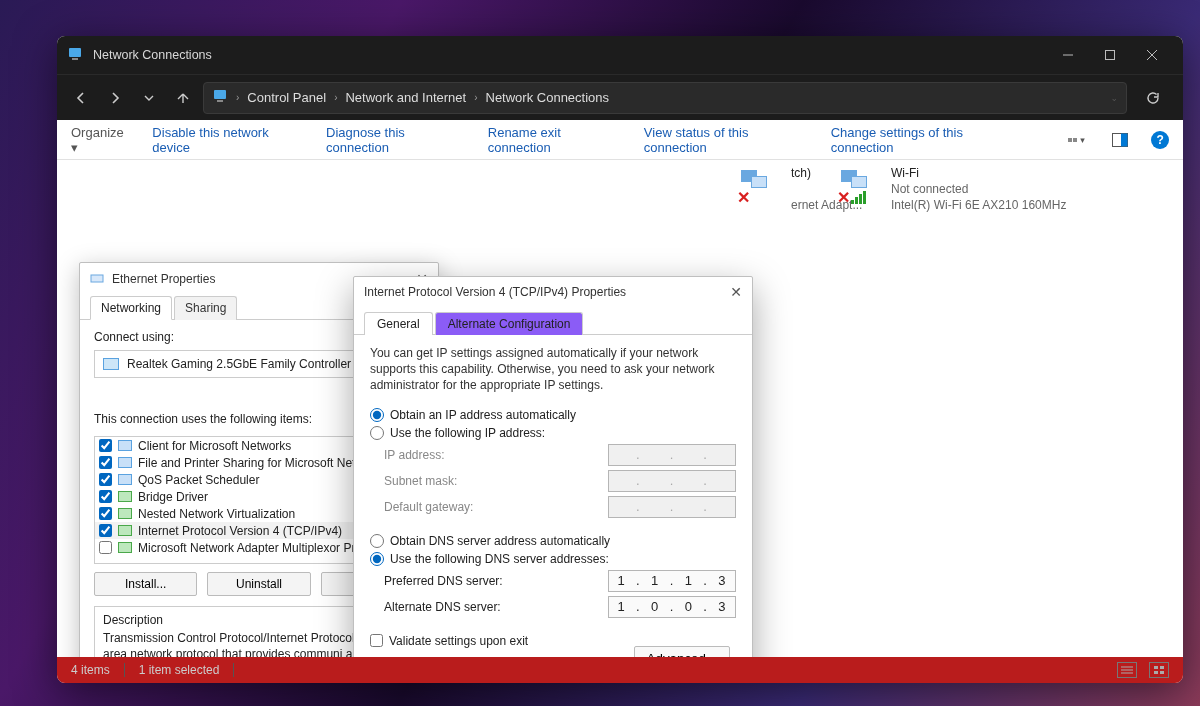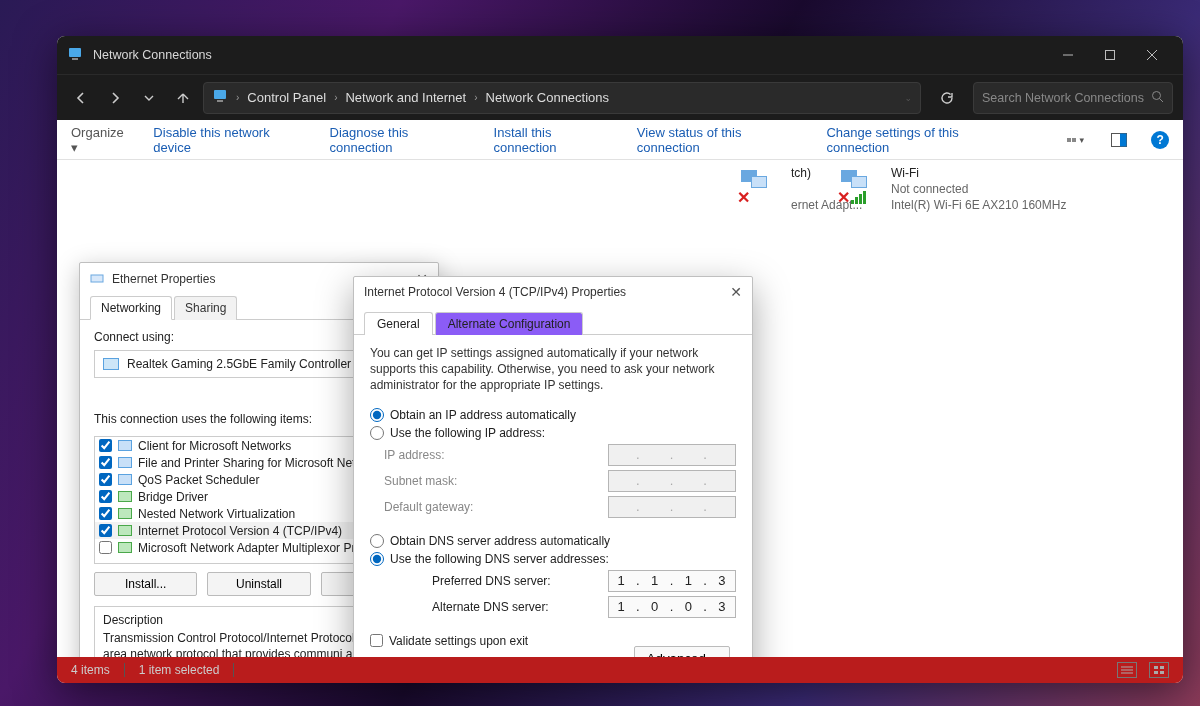--- a/index.html
+++ b/index.html
@@ -176,21 +176,21 @@
 .ipv4 .body { padding: 10px 16px; }
 .ipv4 .blurb { color:#333; line-height:1.35; margin-bottom:14px; }
 .ipv4 .radio-row {
   display:flex; align-items:center; gap:6px; margin:4px 0;
 }
 .ipv4 .radio-row input[type=radio]{ width:14px; height:14px; accent-color:#0067c0;}
 .ipv4 .fieldrow {
   display:flex; align-items:center; margin:4px 0 4px 14px;
 }
 .ipv4 .fieldrow label { flex:1; color:#888; }
-.ipv4 .fieldrow.enabled label { color:#222;margin-left:48px; }
+.ipv4 .fieldrow.enabled label { color:#222; }
 .ipv4 .ip-input {
   width: 128px; height: 22px; border:1px solid #b5b5b5; background:#fafafa;
   display:flex; align-items:center; justify-content:space-evenly;
   font-family:"Consolas","Courier New",monospace; font-size:13px; color:#222;
   letter-spacing:1px;
 }
 .ipv4 .ip-input.disabled { background:#f0f0f0; color:#bbb; }
 .ipv4 .ip-input .dot { color:#222; padding:0 2px;}
 .ipv4 .ip-input.disabled .dot { color:#aaa;}
 .ipv4 .group2 { margin-top:16px; }
@@ -272,36 +272,27 @@
       <span class="crumb">Network Connections</span>
       <span class="spacer"></span>
       <span class="chevsmall">⌄</span>
     </div>
     <div class="reloadbtn">
       <svg width="14" height="14">
           <path d="M12 7a5 5 0 1 1-1.46-3.54" stroke="#ccc" fill="none" stroke-width="1.4"></path>
           <path d="M12 2v4h-4" stroke="#ccc" fill="none" stroke-width="1.4"></path>
         </svg>
     </div>
-    <div class="searchbar">
-      <input placeholder="Search Network Connections" style="">
-      <span>
-        <svg width="13" height="13">
-            <circle cx="5.5" cy="5.5" r="4" stroke="#888" fill="none"></circle>
-            <line x1="8.5" y1="8.5" x2="12" y2="12" stroke="#888"></line>
-          </svg>
-      </span>
-    </div>
   </div>
 
   <div class="cmdbar">
     <span class="cmd" style="color:#555">Organize ▾</span>
     <span class="cmd">Disable this network device</span>
     <span class="cmd">Diagnose this connection</span>
-    <span class="cmd">Install this connection</span>
+    <span class="cmd">Rename exit connection</span>
     <span class="cmd">View status of this connection</span>
     <span class="cmd">Change settings of this connection</span>
     <span class="spacer"></span>
     <span class="iconbtn">
       <span class="squares">
           <span></span>
           <span></span>
         </span>&nbsp;<span class="chevsmall">▾</span>
     </span>
     <span class="iconbtn">

